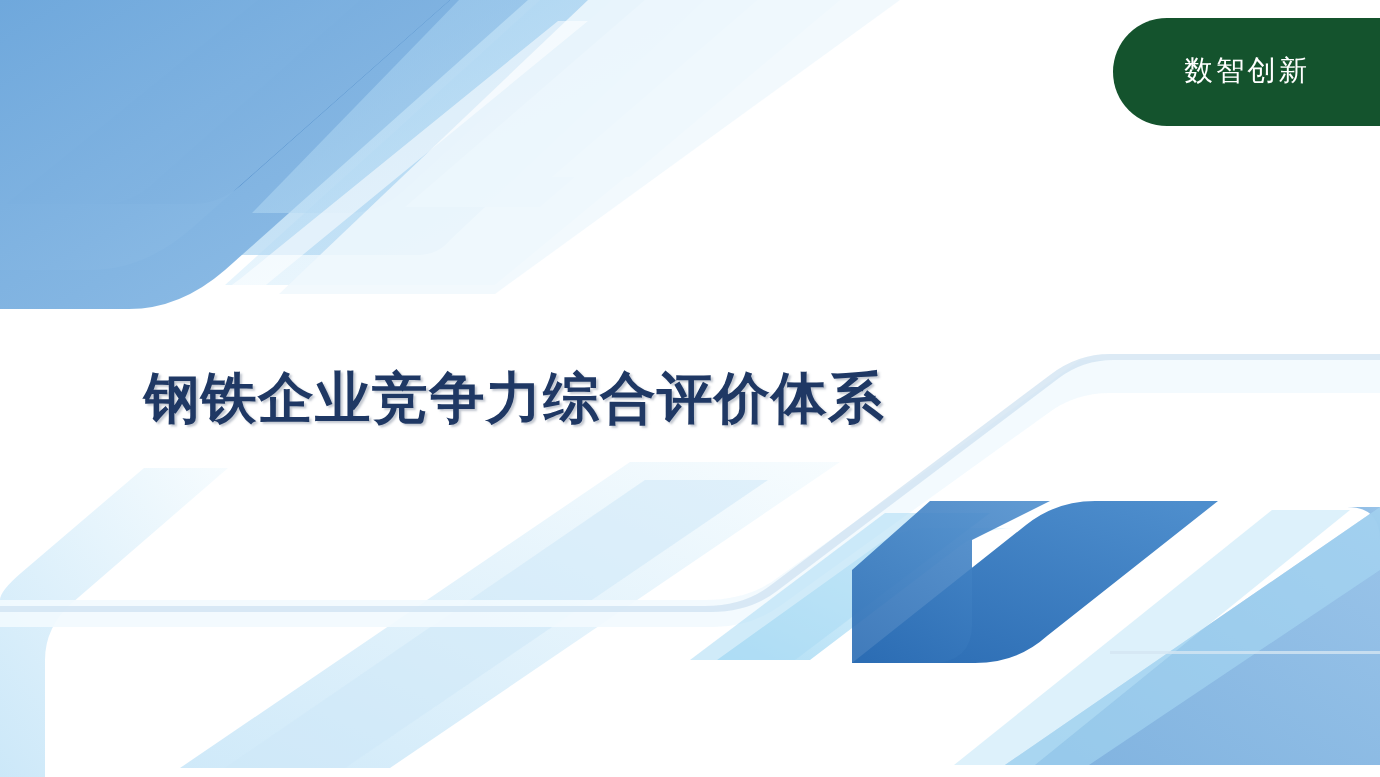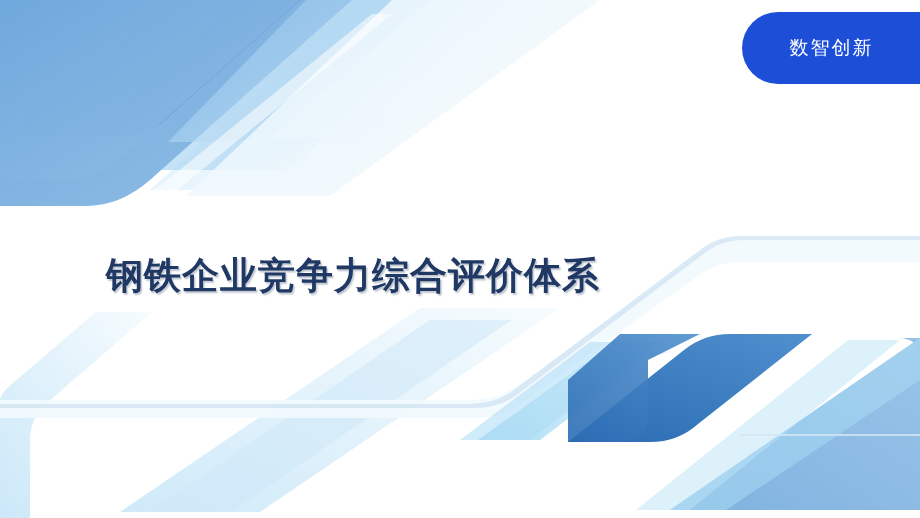--- a/index.html
+++ b/index.html
@@ -28,21 +28,21 @@
     pointer-events: none;
   }
 
   
   .badge {
     position: absolute;
     top: 12px;
     right: 0;
     width: 178px;
     height: 72px;
-    background: #1d4ed8;
+    background: #14532d;
     border-top-left-radius: 38px;
     border-bottom-left-radius: 38px;
     display: flex;
     flex-direction: column;
     align-items: center;
     justify-content: center;
     box-sizing: border-box;
     padding-left: 26px;
     padding-right: 25px;
   }
@@ -56,21 +56,21 @@
   }
 
   
   .title-block {
     position: absolute;
     left: 88px;
     top: 232px;
     width: 700px;
   }
   .slide-title {
-    margin: 18px;
+    margin: 8px;
     font-size: 37px;
     font-weight: bold;
     color: #1F3864;
     letter-spacing: 1px;
     line-height: 52px;
     white-space: nowrap;
     text-shadow: 1.5px 1.5px 1.5px rgba(120,130,150,0.45);
   }
 </style>
 </head>

